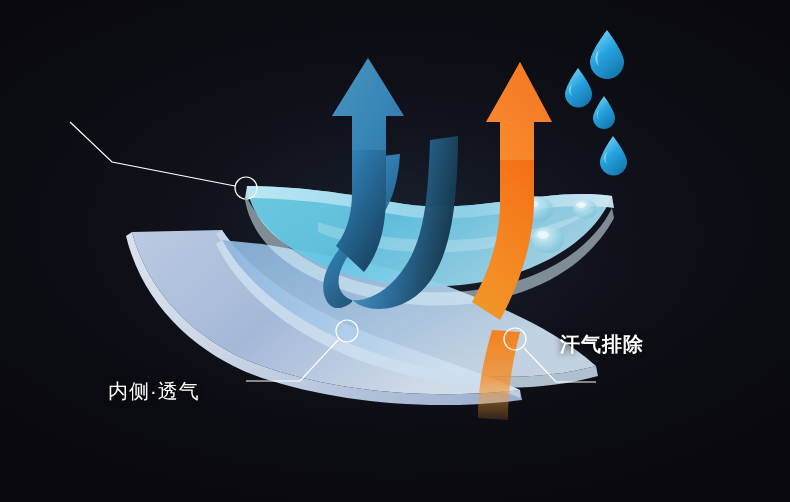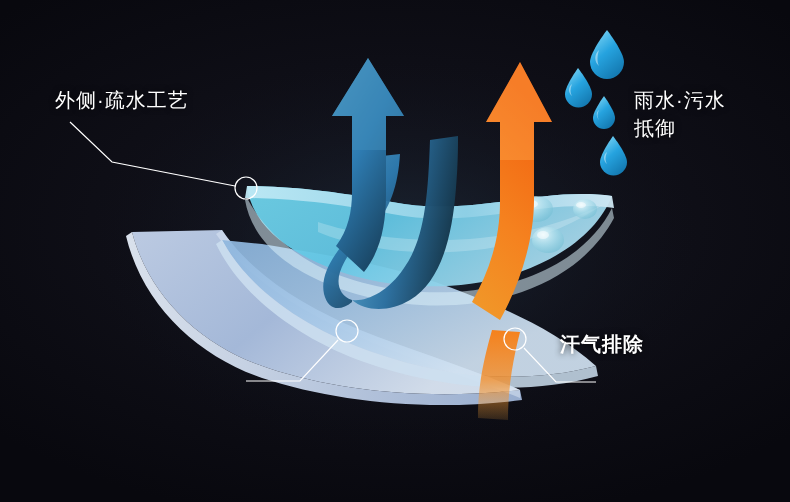--- a/index.html
+++ b/index.html
@@ -186,18 +186,16 @@
       <circle cx="246" cy="188" r="11"></circle>
 
       <path d="M246,381 L300,381 L338,340"></path>
       <circle cx="347" cy="331" r="11"></circle>
 
       <path d="M596,382 L556,382 L524,348"></path>
       <circle cx="515" cy="339" r="11"></circle>
     </g>
   </svg>
 
-  <div class="label" id="label-outer">外侧·疏水工艺</div>
-  <div class="label" id="label-rain">雨水·污水
-抵御</div>
+  <div class="label" id="label-inner">内侧·透气</div>
   <div class="label" id="label-sweat">汗气排除</div>
 
 </div>
 
 </body></html>

